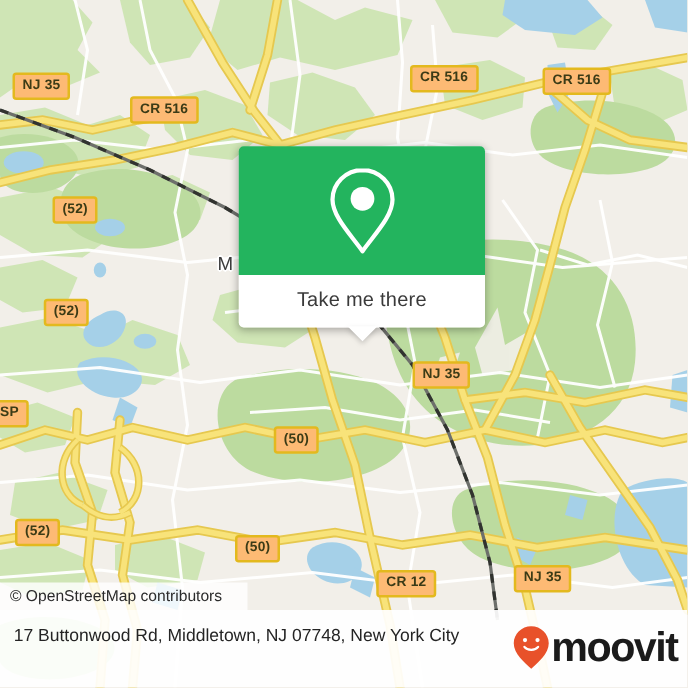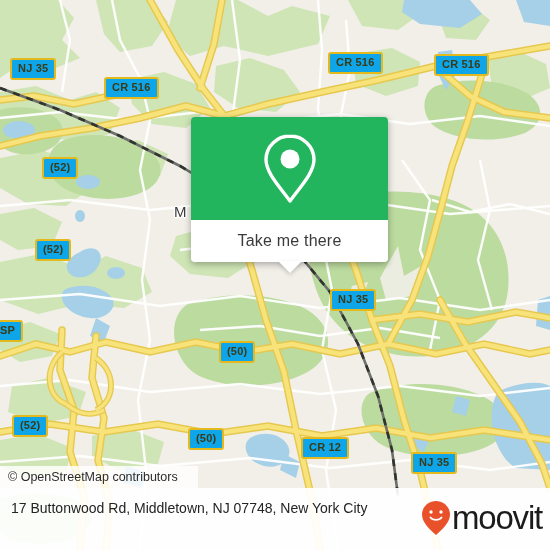--- a/index.html
+++ b/index.html
@@ -10,21 +10,21 @@
   }
   #stage{position:relative;width:550px;height:550px;overflow:hidden;background:#f2efe9;}
 
   
   #map{position:absolute;inset:0;}
   #map svg{display:block;width:550px;height:550px;}
 
   
   .shield{
     position:absolute;
-    background:#0ea5e9;
+    background:#fdba74;
     border:2px solid #e3b91e;
     border-radius:3px;
     color:#3b3b16;
     font-size:11px;
     font-weight:bold;
     line-height:1;
     padding:3px 6px 4px 6px;
     white-space:nowrap;
     letter-spacing:.2px;
     box-sizing:border-box;
@@ -97,21 +97,21 @@
   #footer-address{
     position:absolute;left:11px;top:10px;width:420px;
     font-size:14px;color:#242424;line-height:20px;
   }
   #logo{
     position:absolute;right:8px;top:12px;
     display:flex;align-items:center;gap:1px;height:36px;
   }
   #logo-wordmark{
     font-size:33px;color:#1b1b1b;letter-spacing:-1.2px;
-    font-weight:normal;line-height:1;
+    font-weight:bold;line-height:1;
     transform:translateY(-1px);
   }
 </style>
 </head>
 <body>
 
 <div id="stage">
 
   <div id="map">
     <svg viewBox="0 0 550 550" xmlns="http://www.w3.org/2000/svg">
@@ -277,21 +277,21 @@
       <div class="shield" style="left: 104px; top: 77px;">CR 516</div>
       <div class="shield" style="left: 328px; top: 52px;">CR 516</div>
       <div class="shield" style="left: 434px; top: 54px;">CR 516</div>
       <div class="shield" style="left: 42px; top: 157px;">(52)</div>
       <div class="shield" style="left: 35px; top: 239px;">(52)</div>
       <div class="shield" style="left: -8px; top: 320px;">SP</div>
       <div class="shield" style="left: 219px; top: 341px;">(50)</div>
       <div class="shield" style="left: 330px; top: 289px;">NJ 35</div>
       <div class="shield" style="left: 12px; top: 415px;">(52)</div>
       <div class="shield" style="left: 188px; top: 428px;">(50)</div>
-      <div class="shield" style="left: 301px; top: 437px; text-align: right;">CR 12</div>
+      <div class="shield" style="left: 301px; top: 456px; text-align: right;">CR 12</div>
       <div class="shield" style="left: 411px; top: 452px;">NJ 35</div>
     </div>
 
   <div id="popup">
     <div id="popup-top">
       <svg width="60" height="74" viewBox="0 0 60 74">
         <path d="M30 4 C16.8 4 6 14.6 6 27.6 C6 41 20 55 30 69
                  C40 55 54 41 54 27.6 C54 14.6 43.2 4 30 4 Z" fill="none" stroke="#ffffff" stroke-width="3.4" stroke-linejoin="round"></path>
         <circle cx="30" cy="27" r="9.5" fill="#ffffff"></circle>
       </svg>

